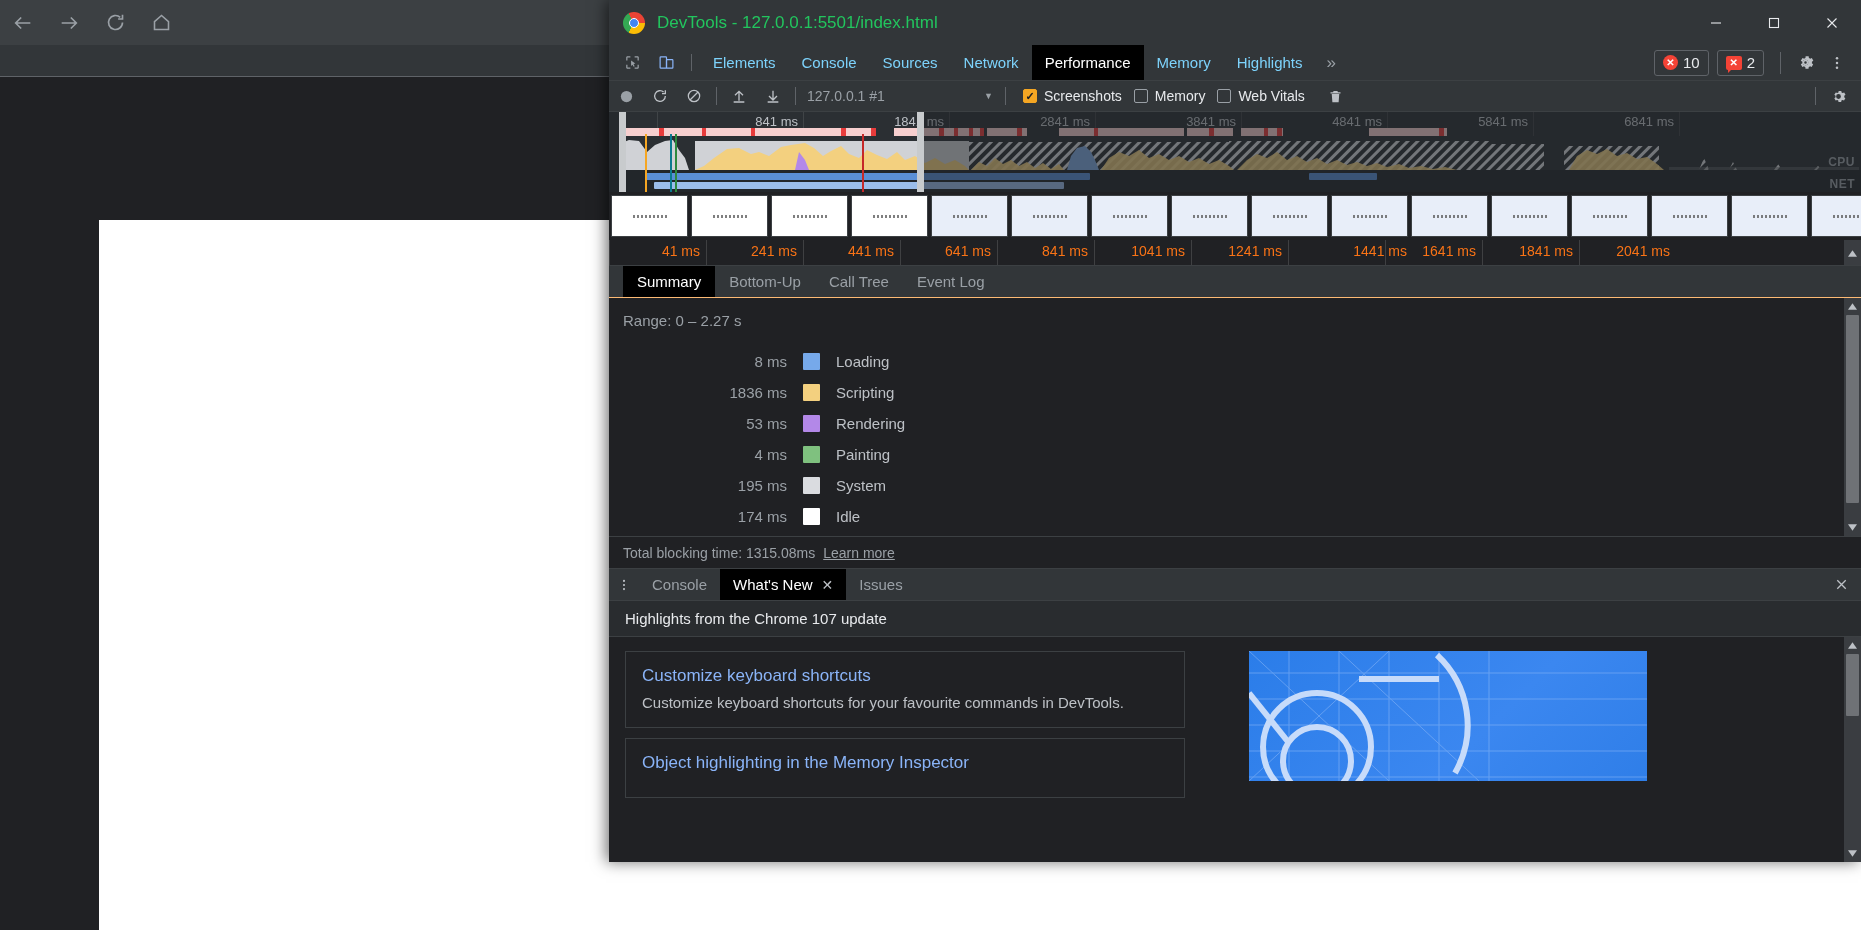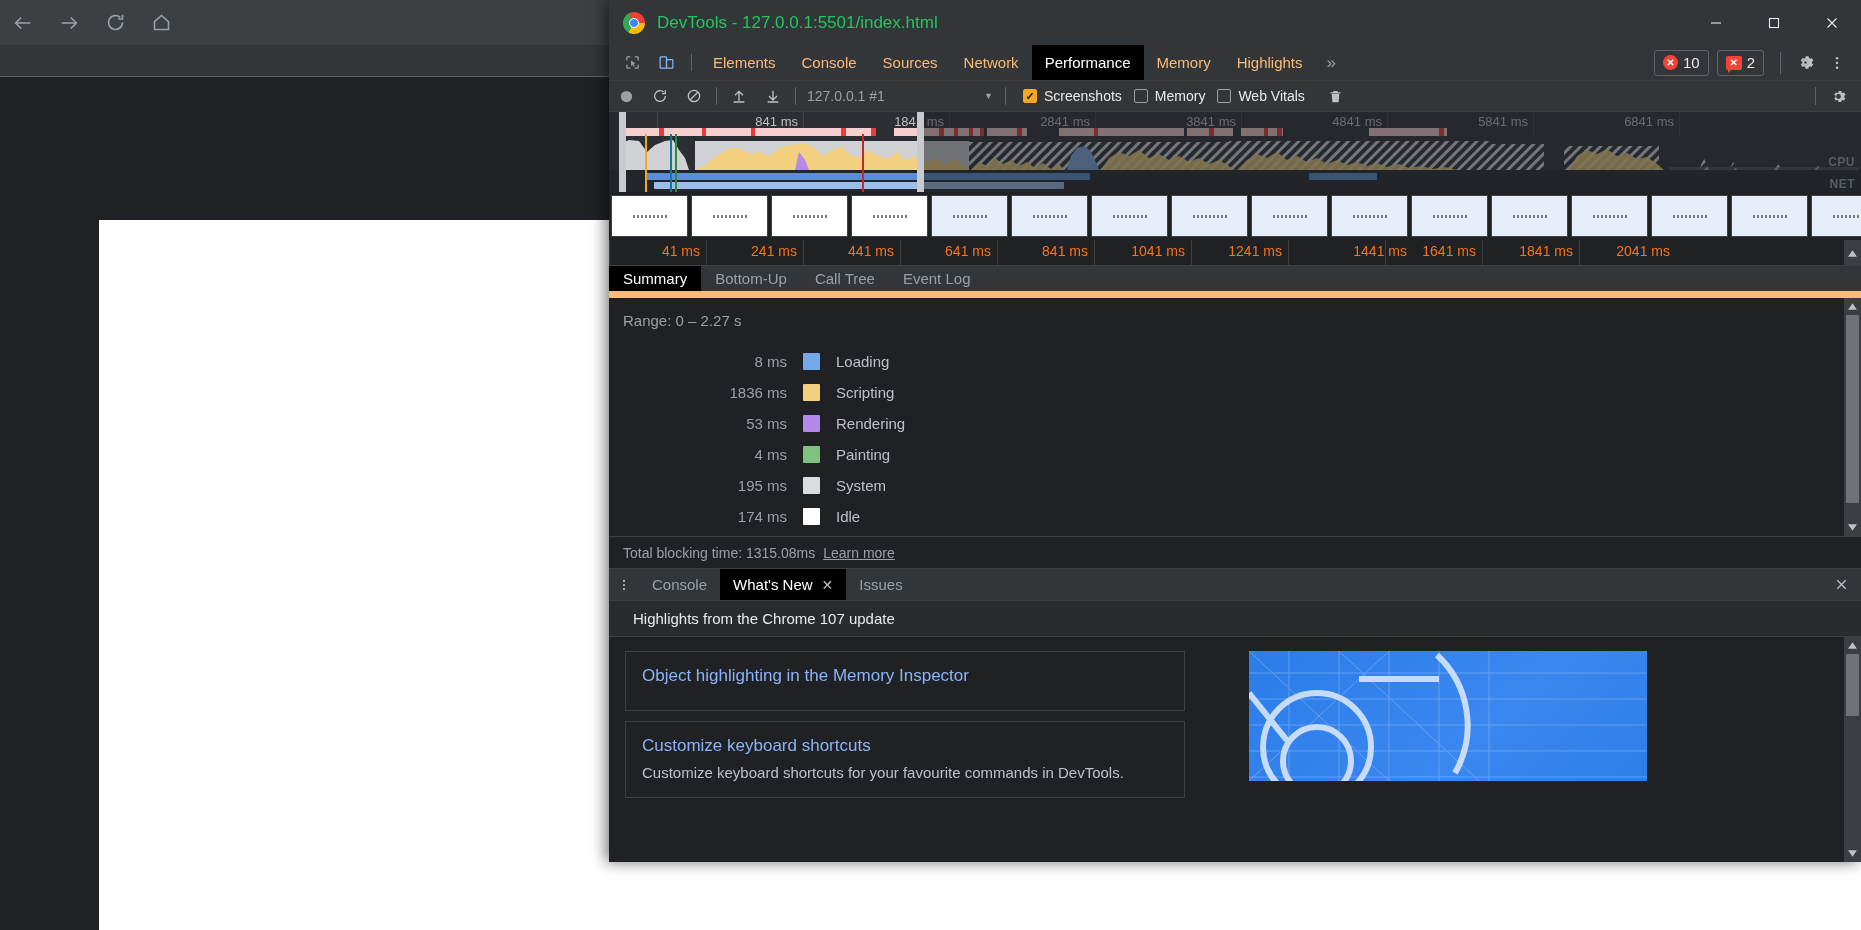--- a/index.html
+++ b/index.html
@@ -78,21 +78,21 @@
     display: flex; align-items: stretch; border-bottom: 1px solid #3c4043;
     position: relative;
   }
   .tb-icon {
     width: 34px; display: flex; align-items: center; justify-content: center; color: #9aa0a6;
   }
   .tb-icon.first { margin-left: 6px; }
   .tb-sep { width: 1px; background: #5f6368; margin: 9px 8px; }
   .dt-tab {
     display: flex; align-items: center; padding: 0 13px;
-    font-size: 15px; color: #fdba74; white-space: nowrap;
+    font-size: 15px; color: #7dd3fc; white-space: nowrap;
   }
   .dt-tab.active { background: #000000; color: #ffffff; }
   .dt-chevrons {
     display:flex; align-items:center; padding: 0 11px; color: #9aa0a6; font-size: 17px;
   }
   .tabbar-right { margin-left: auto; display: flex; align-items: center; padding-right: 8px; }
   .badge {
     display: flex; align-items: center; gap: 5px; height: 26px; padding: 0 8px;
     border: 1px solid #5f6368; border-radius: 3px; margin-right: 8px;
     font-size: 15px; color: #e8eaed;
@@ -195,21 +195,21 @@
   }
   .mr-line { position: absolute; top: 0; bottom: 0; width: 1px; background: rgba(255,255,255,.14); }
   .mr-scroll-up {
     position: absolute; right: 0; top: 0; width: 17px; height: 26px;
     background: #3a3d41; display:flex; align-items:center; justify-content:center; color:#bdc1c6;
   }
 
   
   .sum-tabs {
     flex: 0 0 32px; height: 32px; background: #323639;
-    display: flex; align-items: stretch; border-bottom: 7px solid #fdba74;
+    display: flex; align-items: stretch; border-bottom: 1px solid #fdba74; padding-left: 14px;
   }
   .sum-tab { display: flex; align-items: center; padding: 0 14px; font-size: 15px; color: #9aa0a6; }
   .sum-tab.active { background: #000; color: #fff; }
 
   
   .summary-body { flex: 1 1 auto; position: relative; background: #202124; overflow: hidden; }
   .range-line { font-size: 15px; color: #9aa0a6; padding: 14px 0 0 14px; }
   .donut-wrap { display: flex; align-items: flex-start; padding: 12px 0 0 0; }
   .donut { width: 152px; height: 152px; margin-left: 22px; position: relative; flex: 0 0 auto; }
   .donut svg { display: block; }
@@ -246,21 +246,21 @@
     display: flex; align-items: center; gap: 9px; padding: 0 13px;
     font-size: 15px; color: #9aa0a6; white-space: nowrap;
   }
   .dr-tab.active { background: #000; color: #fff; }
   .dr-close-x { font-size: 14px; color: #bdc1c6; }
   .drawer-close {
     margin-left: auto; width: 40px; display:flex; align-items:center; justify-content:center;
     color: #bdc1c6; font-size: 19px;
   }
   .wn-header {
-    height: 36px; flex: 0 0 36px; display: flex; align-items: center; padding-left: 24px;
+    height: 36px; flex: 0 0 36px; display: flex; align-items: center; padding-left: 16px;
     font-size: 15px; color: #e8eaed; background: #292c2f; border-bottom: 1px solid #3c4043;
   }
   .wn-body { flex: 1 1 auto; position: relative; overflow: hidden; display: flex; padding: 14px 16px 0 16px; }
   .wn-cards { width: 560px; flex: 0 0 auto; }
   .wn-card {
     border: 1px solid #3c4043; padding: 14px 16px 16px 16px; margin-bottom: 10px;
   }
   .wn-card-title { font-size: 17px; color: #8ab4f8; margin-bottom: 8px; }
   .wn-card-desc { font-size: 15px; color: #bdc1c6; }
   .wn-hero {
@@ -697,25 +697,25 @@
             <path d="M3.5 3.5l9 9M12.5 3.5l-9 9"></path>
           </svg>
       </div>
     </div>
 
     <div class="wn-header">Highlights from the Chrome 107 update</div>
 
     <div class="wn-body">
       <div class="wn-cards">
         <div class="wn-card">
-          <div class="wn-card-title">Object highlighting in the Memory Inspector</div>
-        </div>
-        <div class="wn-card">
           <div class="wn-card-title">Customize keyboard shortcuts</div>
           <div class="wn-card-desc">Customize keyboard shortcuts for your favourite commands in DevTools.</div>
+        </div>
+        <div class="wn-card">
+          <div class="wn-card-title">Object highlighting in the Memory Inspector</div>
         </div>
       </div>
 
       <div class="wn-hero">
         <svg width="398" height="130" viewBox="0 0 398 130">
           <g stroke="#8cb8f7" stroke-width="1" fill="none" opacity=".55">
             <path d="M0 22h398M0 48h398M0 74h398M0 100h398M0 126h398"></path>
             <path d="M40 0v130M90 0v130M140 0v130M190 0v130M240 0v130"></path>
             <path d="M0 0L140 130M140 0L0 130M90 0L230 130"></path>
           </g>

